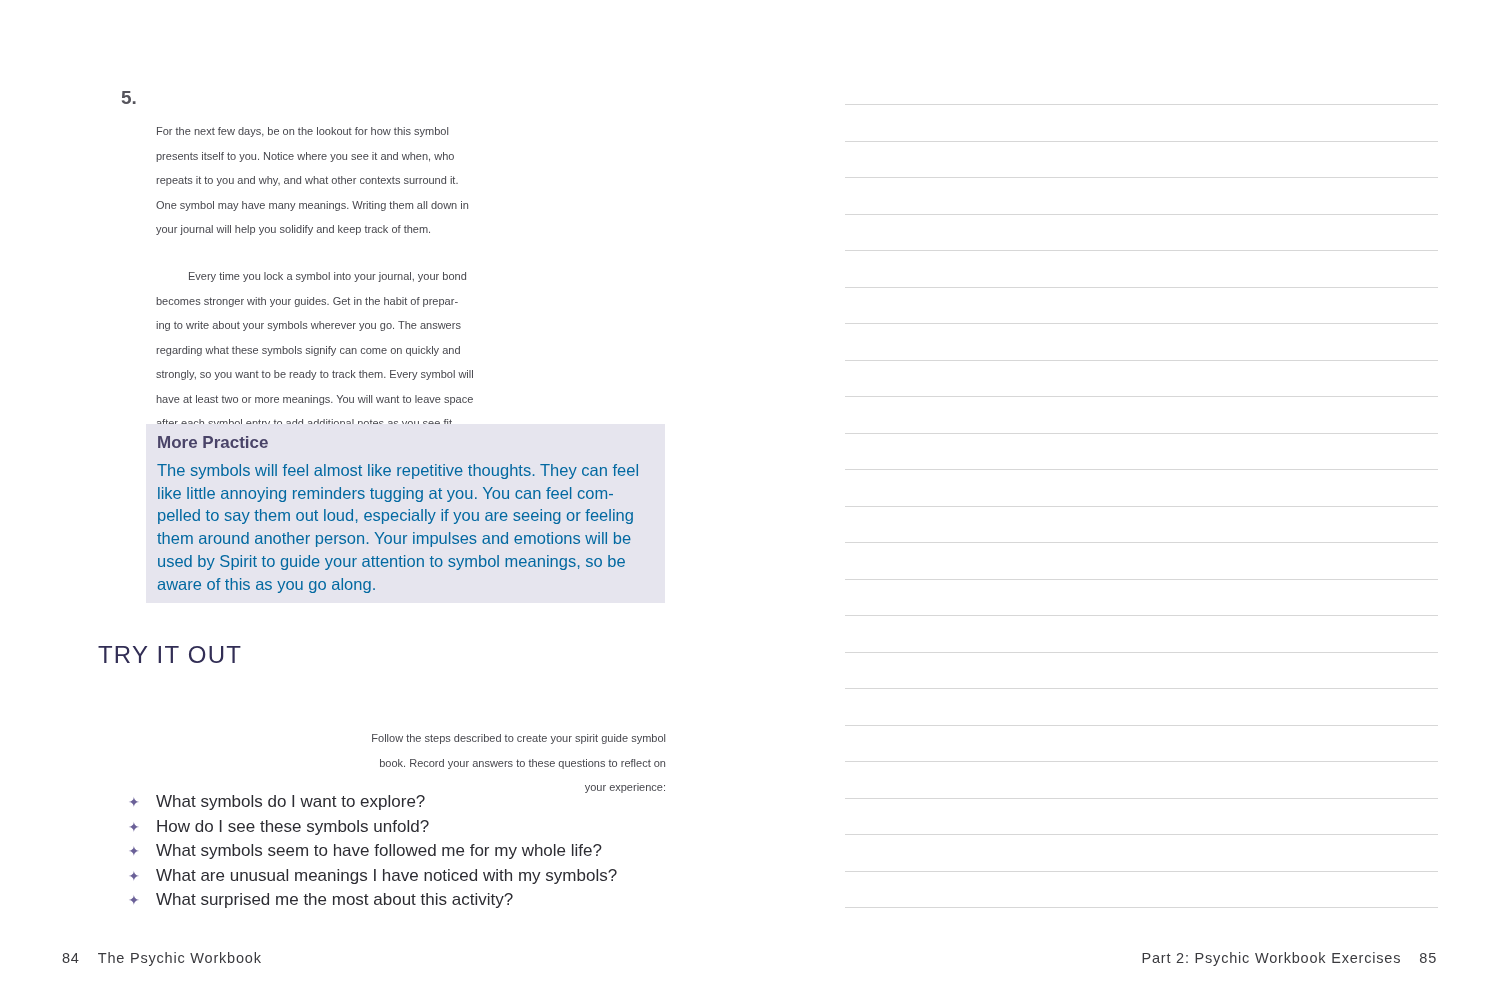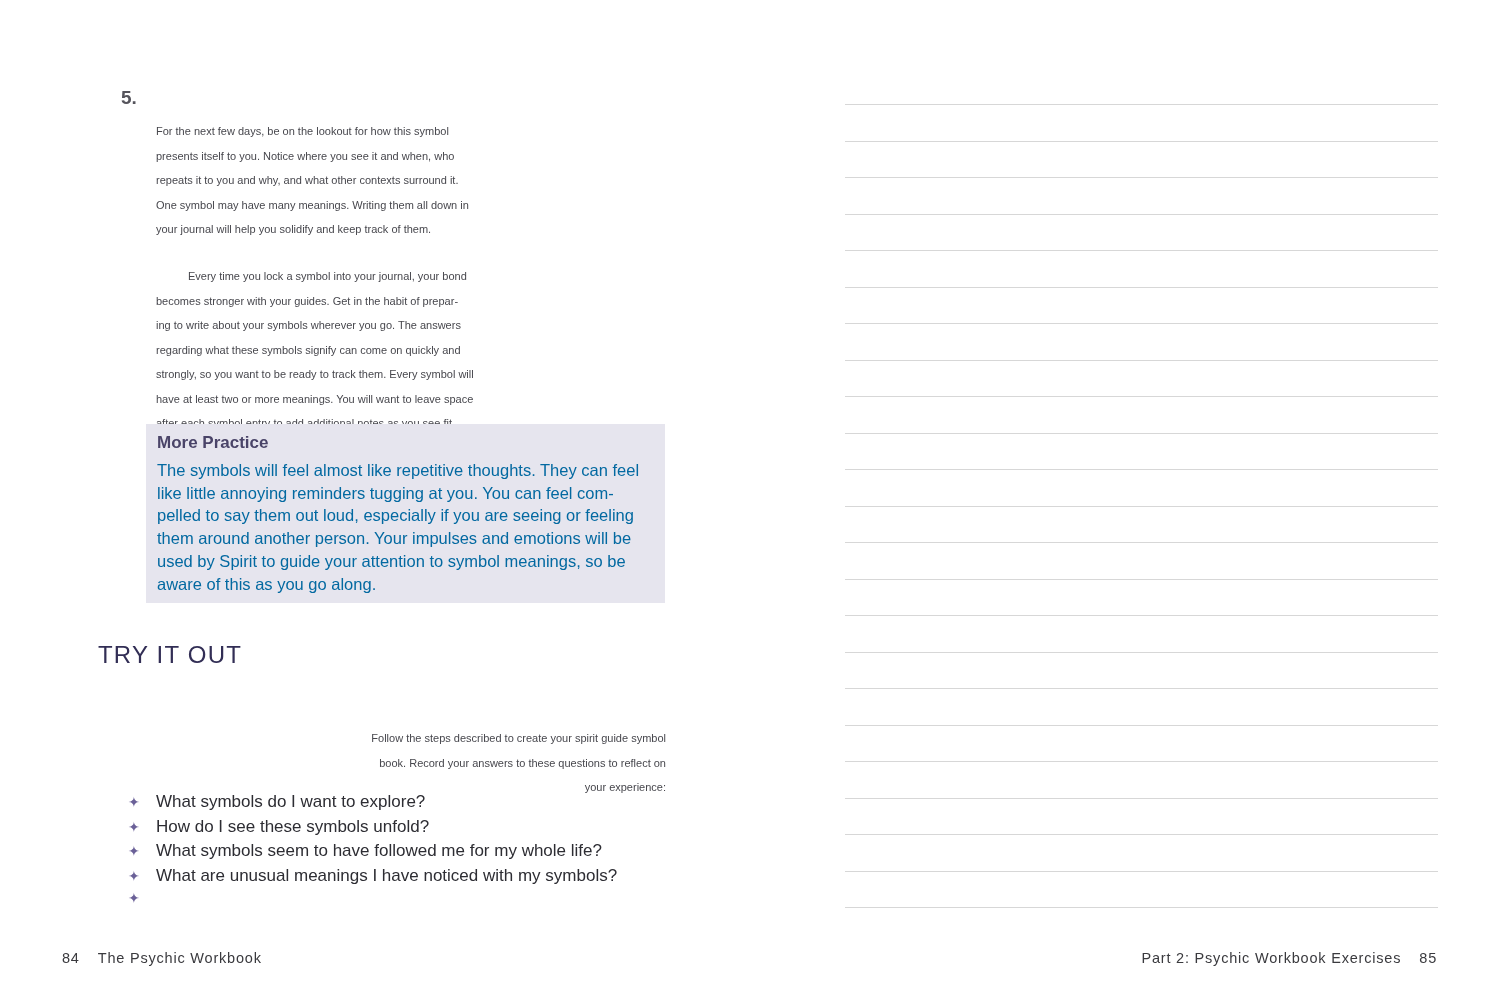--- a/index.html
+++ b/index.html
@@ -102,20 +102,21 @@
         <li class="bullet-row">
         <span class="star">✦</span>
         <span class="bullet-text">What symbols seem to have followed me for my whole life?</span>
       </li>
         <li class="bullet-row">
         <span class="star">✦</span>
         <span class="bullet-text">What are unusual meanings I have noticed with my symbols?</span>
       </li>
         <li class="bullet-row">
         <span class="star">✦</span>
+        <span class="bullet-text">What surprised me the most about this activity?</span>
       </li>
       </ul>
 
     <div class="footer footer-left">
       <span class="pageno">84</span><span>The Psychic Workbook</span>
     </div>
   </section>
 
   <section>
     <div class="notes">

